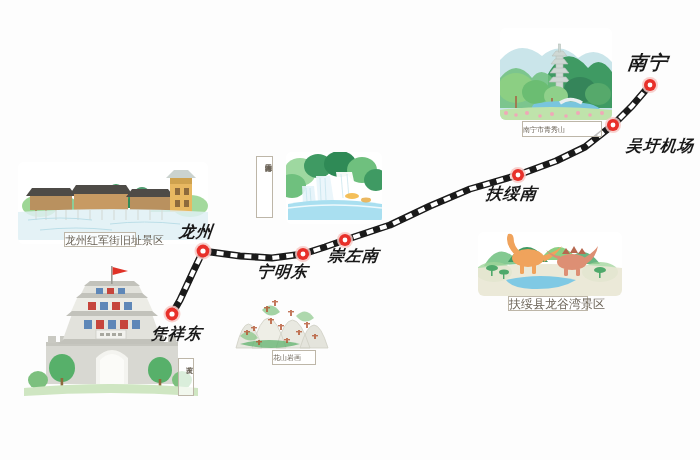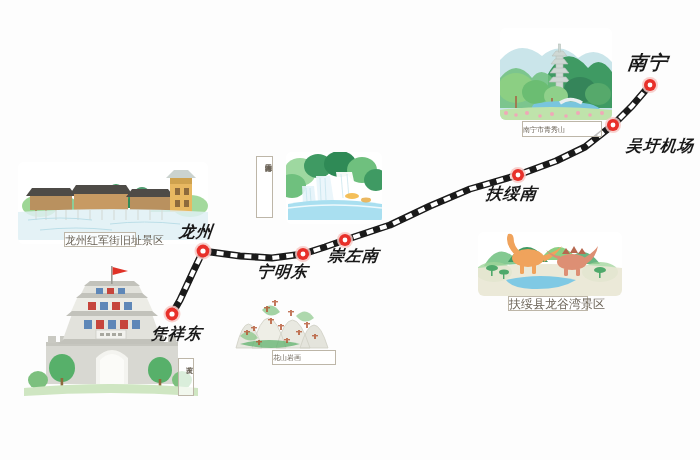--- a/index.html
+++ b/index.html
@@ -383,17 +383,17 @@
 <div class="station-label" style="left:257px;top:262px;font-size:16px;">宁明东</div>
 <div class="station-label" style="left:179px;top:222px;font-size:16px;">龙州</div>
 <div class="station-label" style="left:151px;top:324px;font-size:16px;">凭祥东</div>
 
 <div class="caption-box" style="left:522px;top:121px;width:80px;height:16px;font-size:7px;line-height:16px;">南宁市青秀山</div>
 
 <div class="caption-box vertical" style="left:256px;top:156px;width:17px;height:62px;font-size:7px;padding-top:2px;">德天跨国瀑布</div>
 
 <div class="caption-box" style="left:64px;top:232px;width:72px;height:15px;font-size:11px;line-height:15px;">龙州红军街旧址景区</div>
 
-<div class="caption-box" style="left:272px;top:350px;width:64px;height:15px;font-size:7px;line-height:15px;font-family:Liberation Mono, monospace;">花山岩画</div>
+<div class="caption-box" style="left:272px;top:350px;width:44px;height:15px;font-size:7px;line-height:15px;font-family:Liberation Mono, monospace;">花山岩画</div>
 
 <div class="caption-box" style="left:508px;top:296px;width:80px;height:15px;font-size:12px;line-height:15px;">扶绥县龙谷湾景区</div>
 
 <div class="caption-box vertical" style="left:178px;top:358px;width:16px;height:38px;font-size:7px;padding-top:2px;">友谊关</div>
 
 </body></html>

